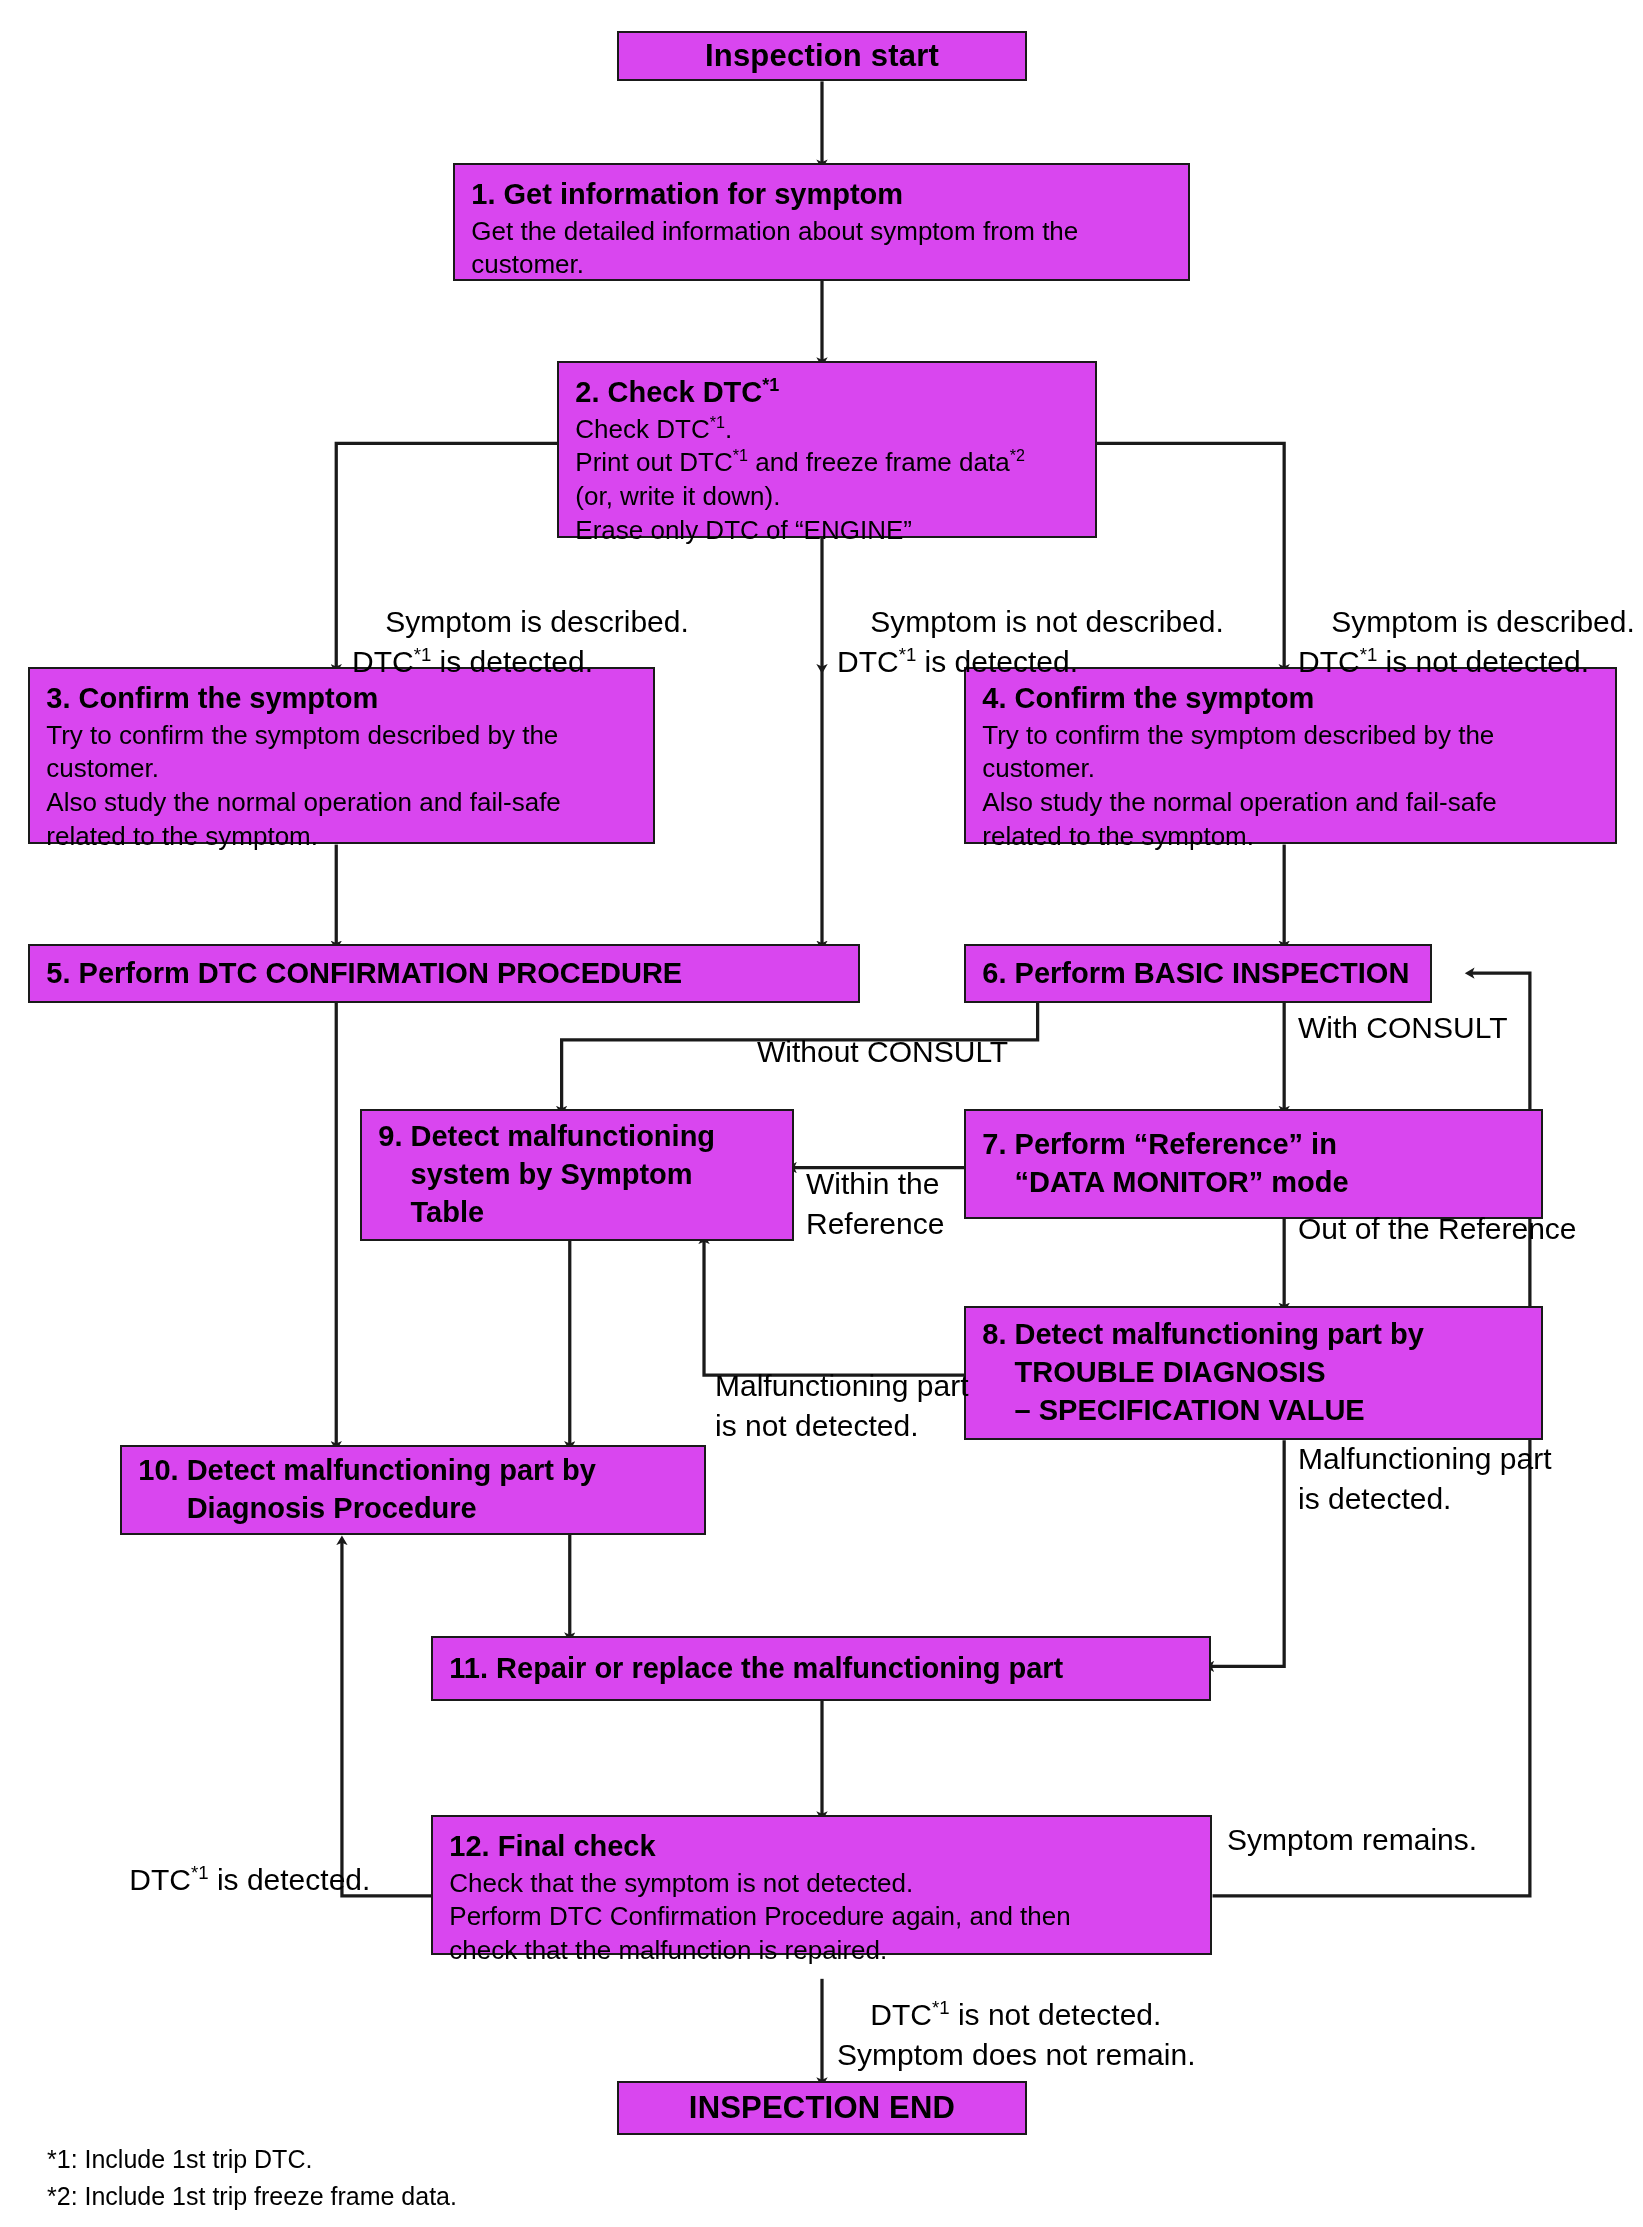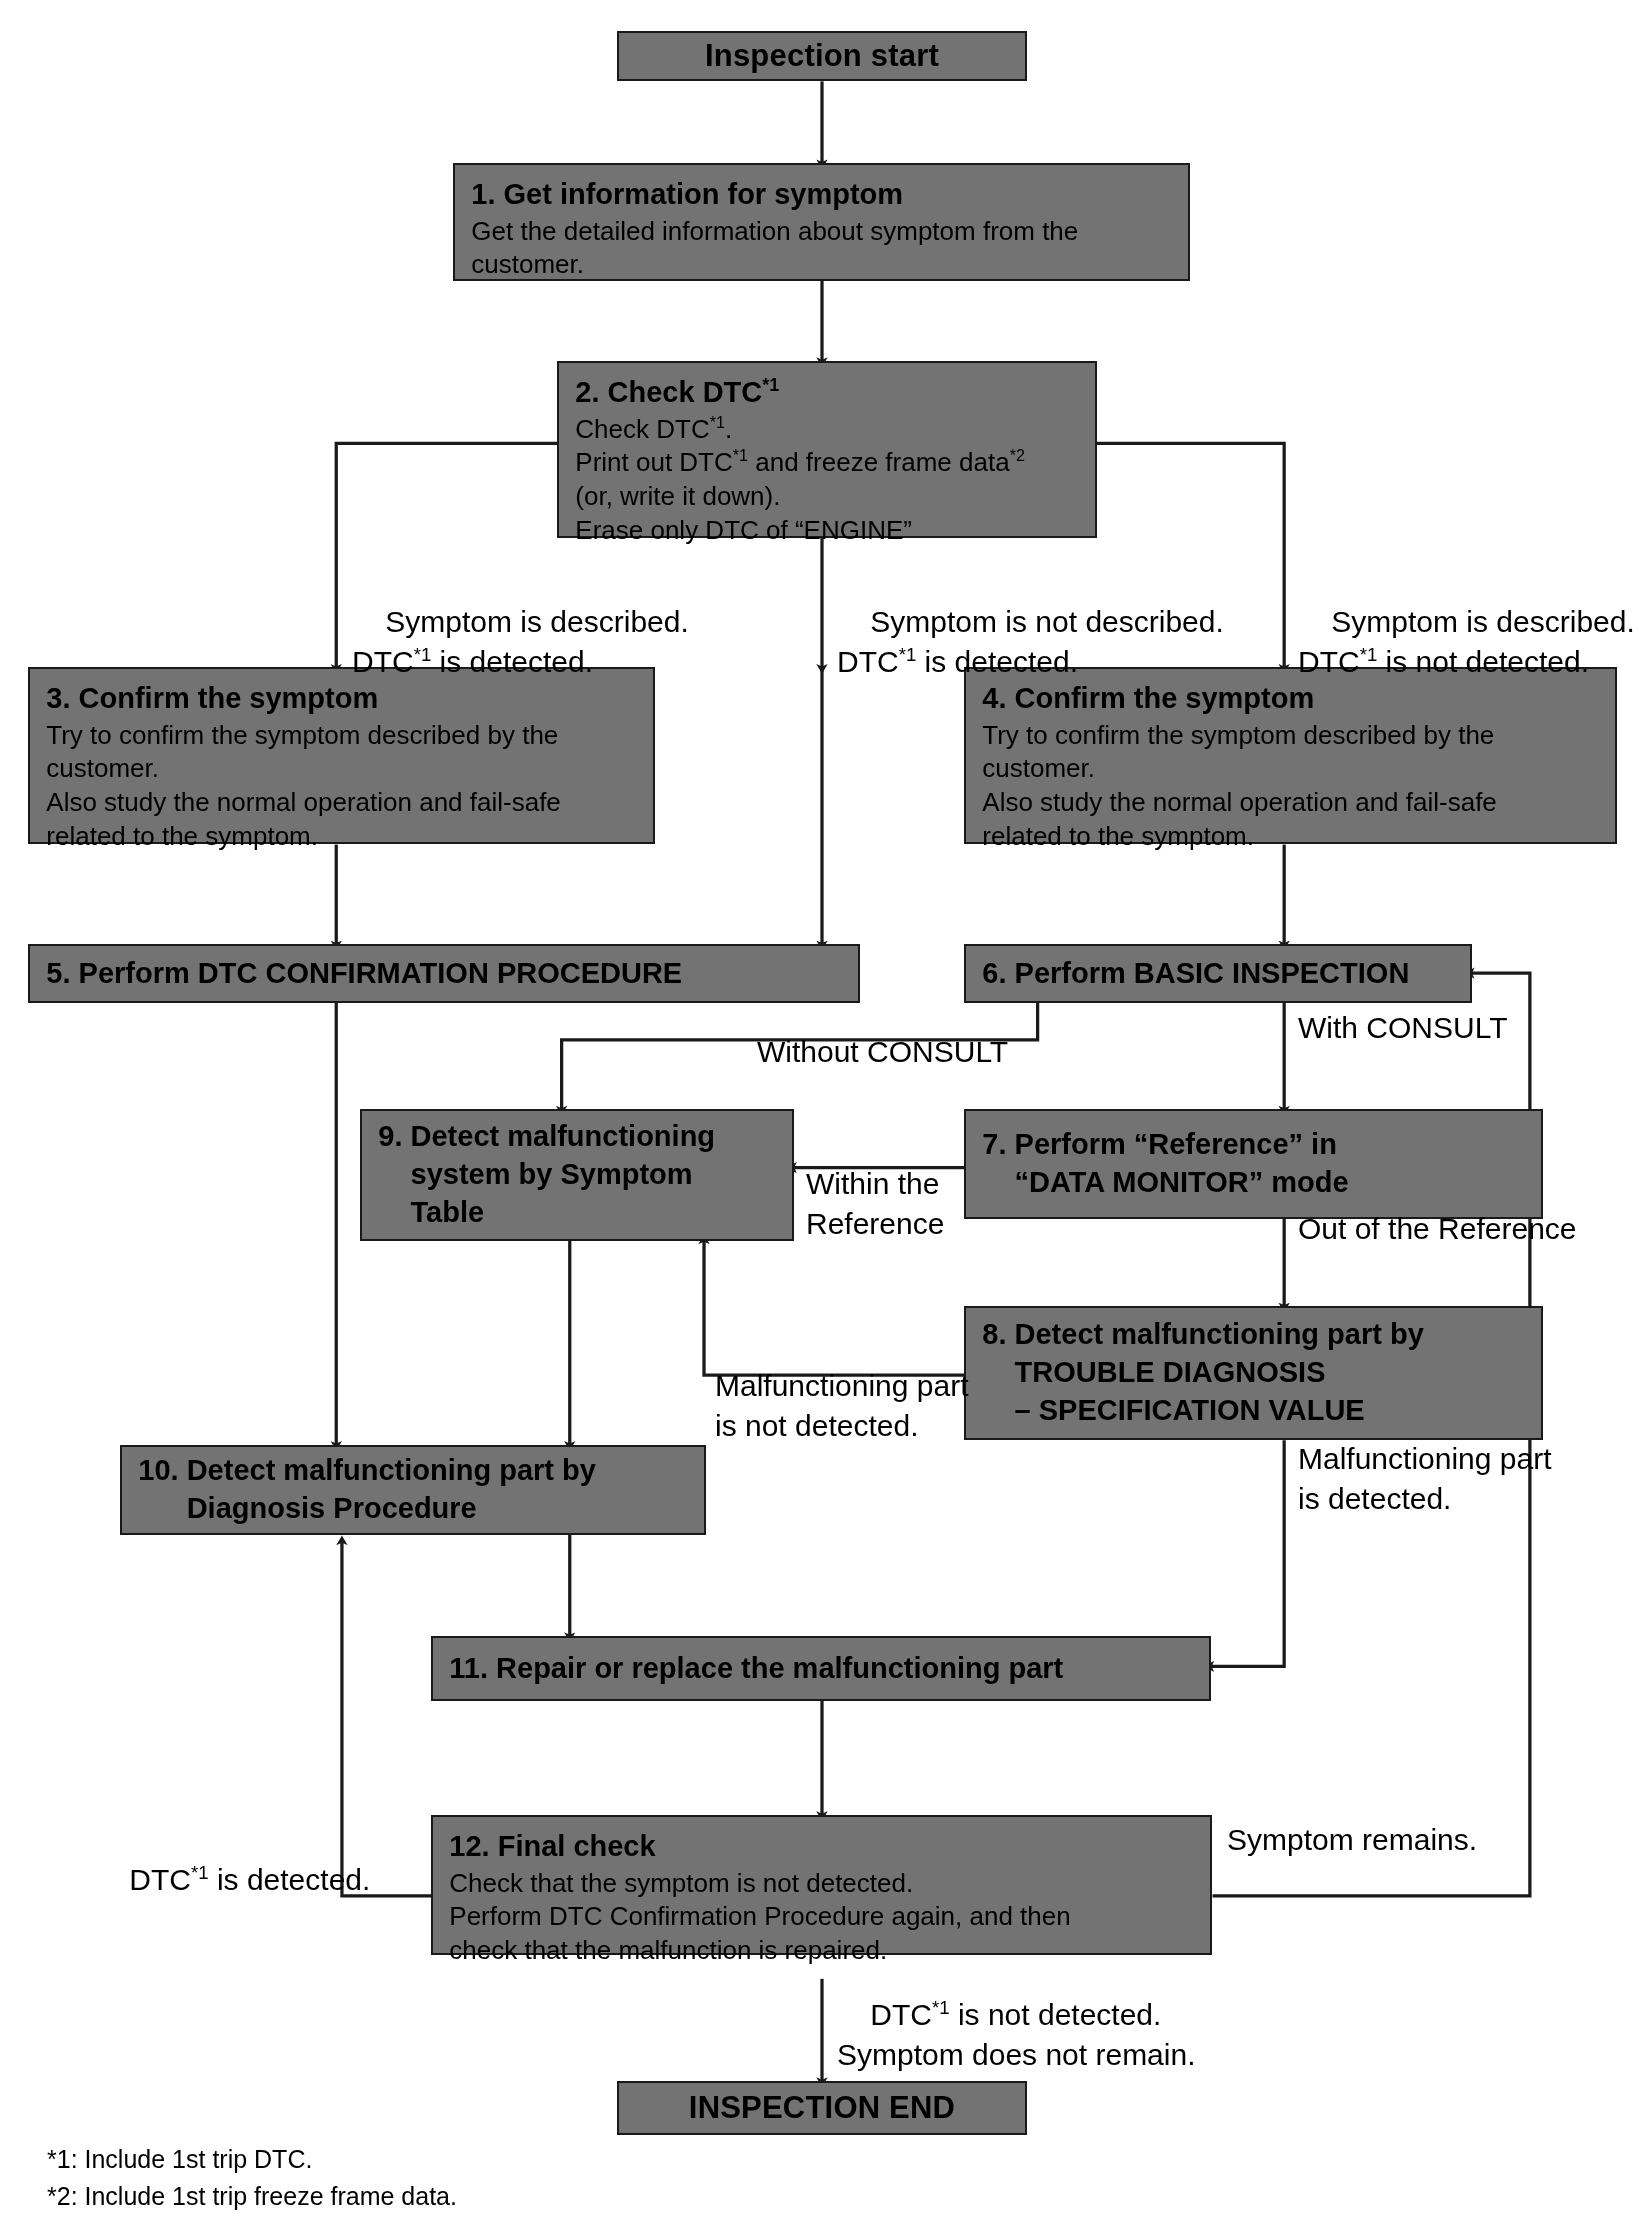--- a/index.html
+++ b/index.html
@@ -1,20 +1,20 @@
 <!DOCTYPE html>
 <html style="font-size:13px"><head>
 <meta charset="utf-8">
 <style>
   html,body{margin:0;padding:0;background:#ffffff;}
   body{font-family:"Liberation Sans",sans-serif;}
   #page{position:relative;width:1644px;height:2227px;background:#fff;overflow:hidden;}
   #wires{position:absolute;left:0;top:0;width:1644px;height:2227px;pointer-events:none;}
 
-  .node{position:absolute;box-sizing:border-box;border:2.4px solid #1a1a1a;background:#737373;}
+  .node{position:absolute;box-sizing:border-box;border:2.4px solid #1a1a1a;background:#d946ef;}
   .node .ttl{font-weight:bold;color:#000;}
   .node .ln{color:#000;}
 
   
   .term{display:flex;align-items:center;justify-content:center;}
   .term .ttl{font-size:31px;letter-spacing:0.2px;}
 
   
   .blk{padding:11.4px 14.6px 8.1px 16.3px;}
   .blk .ttl{font-size:29px;line-height:1.26;margin-bottom:1.6px;}
@@ -115,21 +115,21 @@
     <div class="ln">Try to confirm the symptom described by the</div>
     <div class="ln">customer.</div>
     <div class="ln">Also study the normal operation and fail-safe</div>
     <div class="ln">related to the symptom.</div>
   </div>
 
   <div class="node hd" style="left:28px;top:944px;width:832px;height:59px;display:flex;align-items:center;">
     <div class="ttl">5. Perform DTC CONFIRMATION PROCEDURE</div>
   </div>
 
-  <div class="node hd" style="left:964px;top:944px;width:508px;height:59px;display:flex;align-items:center;">
+  <div class="node hd" style="left:964px;top:944px;width:468px;height:59px;display:flex;align-items:center;">
     <div class="ttl">6. Perform BASIC INSPECTION</div>
   </div>
 
   <div class="node hd" style="left:964px;top:1109px;width:579px;height:110px;display:flex;align-items:center;">
     <div class="ttl" style="white-space:pre;">7. Perform “Reference” in
     “DATA MONITOR” mode</div>
   </div>
 
   <div class="node hd" style="left:964px;top:1306px;width:579px;height:134px;display:flex;align-items:center;">
     <div class="ttl" style="white-space:pre;">8. Detect malfunctioning part by

